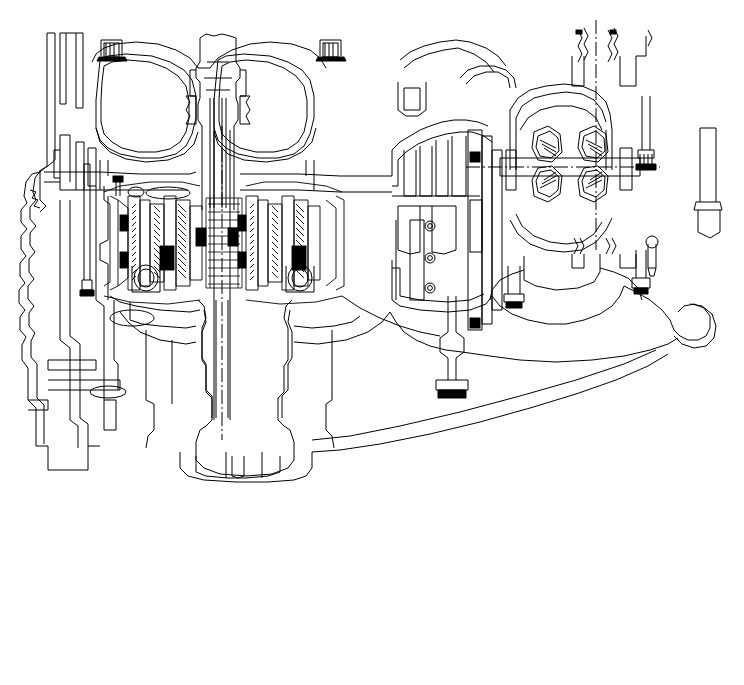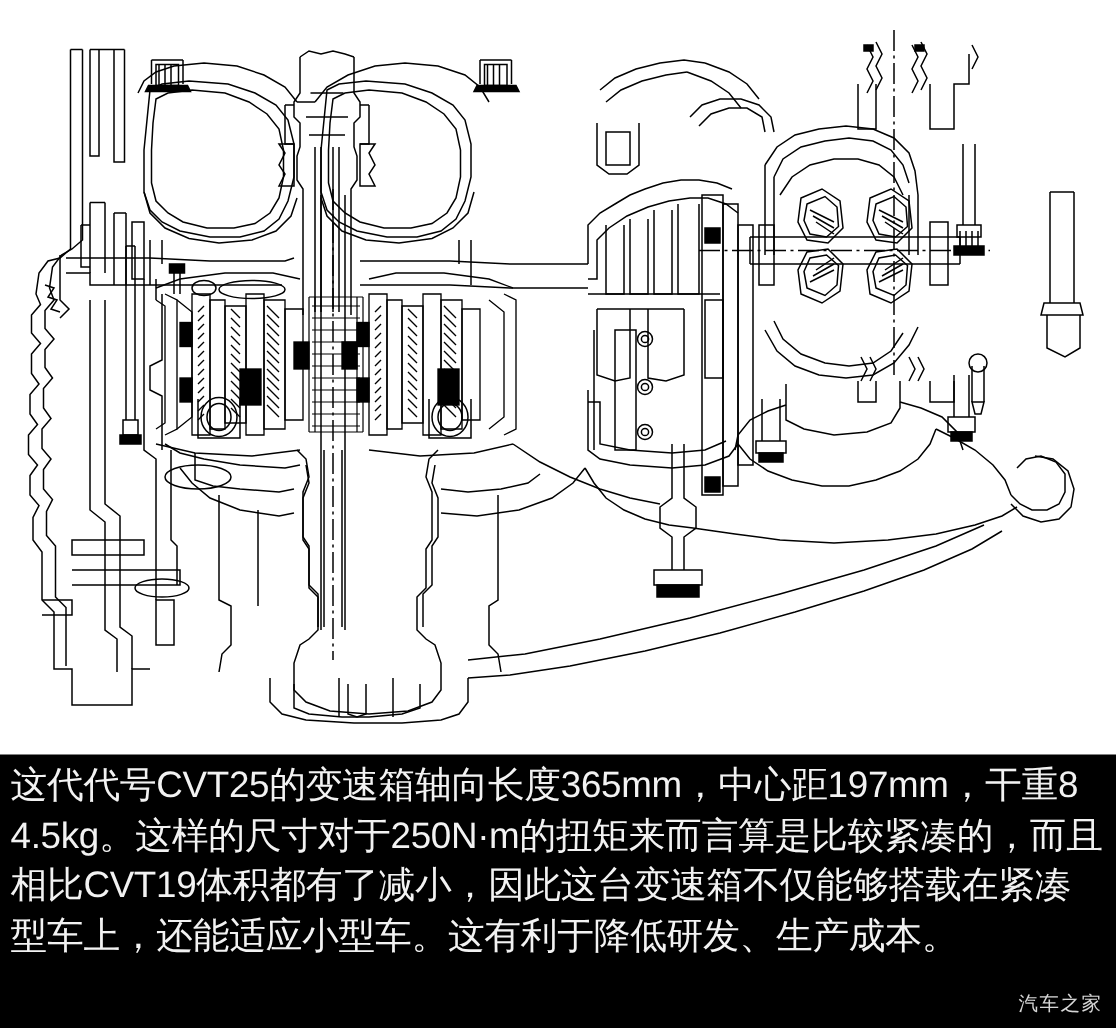--- a/index.html
+++ b/index.html
@@ -439,18 +439,14 @@
           <path d="M208 204 L240 204 M208 212 L240 212 M208 220 L240 220
                    M208 228 L240 228 M208 236 L240 236 M208 244 L240 244
                    M208 252 L240 252 M208 260 L240 260 M208 268 L240 268
                    M208 276 L240 276 M208 284 L240 284"></path>
         </g>
 
       </g>
     </svg>
   </div>
 
-  <div id="caption-bar">
-    <div id="caption-text">这代代号CVT25的变速箱轴向长度365mm，中心距197mm，干重84.5kg。这样的尺寸对于250N·m的扭矩来而言算是比较紧凑的，而且相比CVT19体积都有了减小，因此这台变速箱不仅能够搭载在紧凑型车上，还能适应小型车。这有利于降低研发、生产成本。</div>
-    <div id="watermark">汽车之家</div>
-  </div>
 
 </div>
 
 </body></html>

